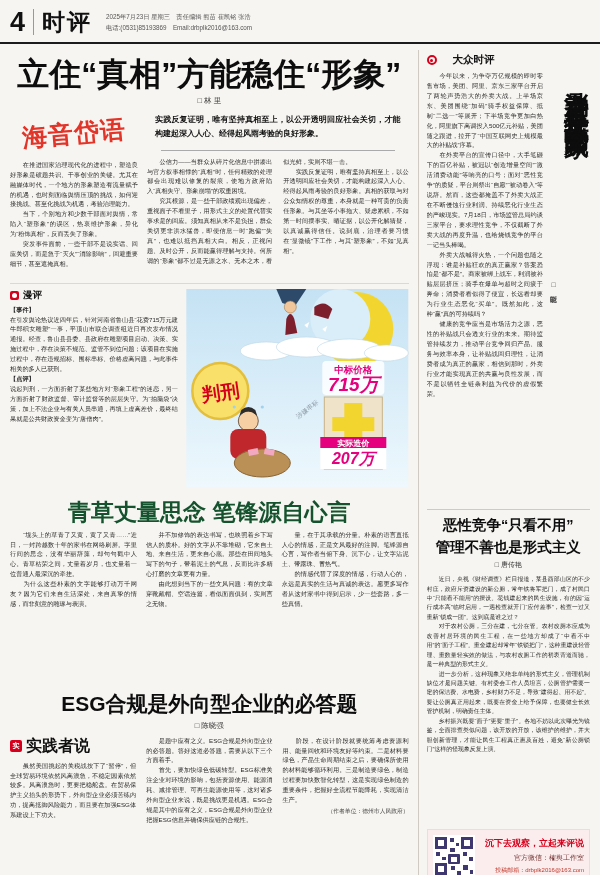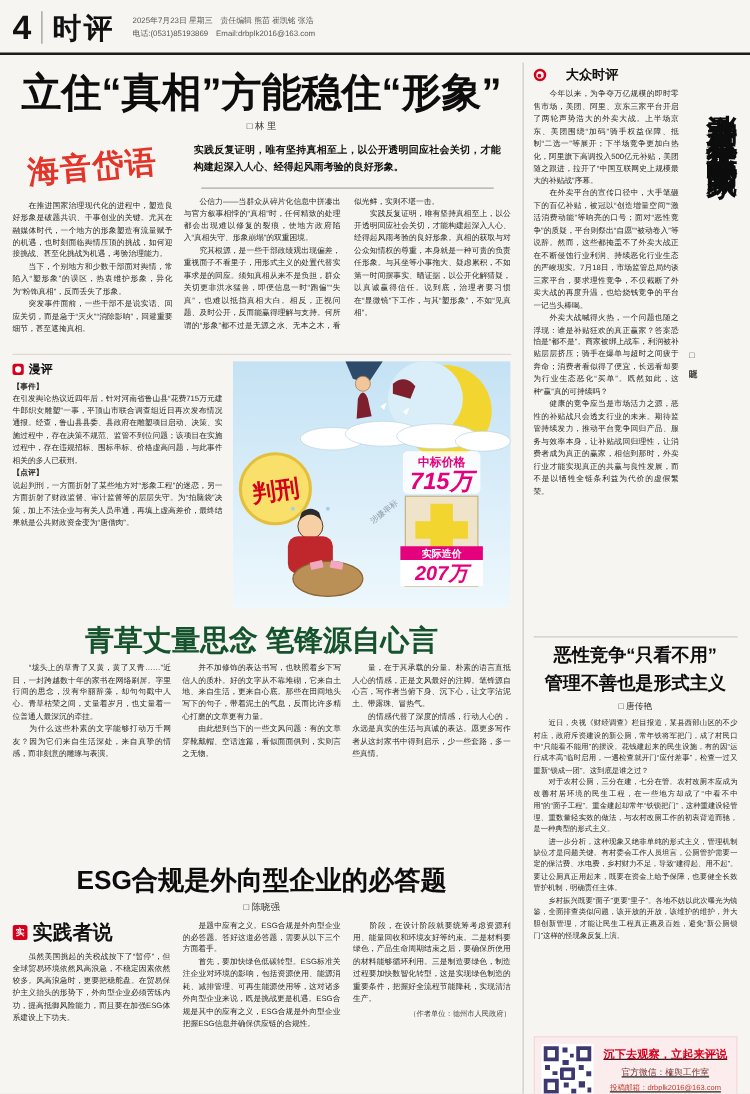--- a/index.html
+++ b/index.html
@@ -55,21 +55,21 @@
   .dz-ico{width:10px;height:10px;border:2px solid #d6001c;border-radius:50%;position:relative;box-sizing:border-box;}
   .dz-ico::after{content:"";position:absolute;left:1.5px;top:1.5px;width:3px;height:3px;background:#d6001c;border-radius:50%;}
   .dz-label{font-size:10.5px;font-weight:900;color:#111;}
   .comment-block{display:flex;gap:5px;height:432px;}
   .comment-text{flex:1;min-width:0;}
   .vert-byline{writing-mode:vertical-rl;font-size:7px;color:#444;padding-top:210px;}
   .vert-title{writing-mode:vertical-rl;font-size:25px;font-weight:900;color:#0d0d0d;line-height:1.08;letter-spacing:3px;height:430px;}
   .rt-rule{border:none;border-top:1px solid #cfcac2;margin:6px 0;}
   .toilet-title{font-size:14.5px;font-weight:900;text-align:center;color:#0d0d0d;line-height:1.35;margin:2px 0;}
   .promo{margin-top:7px;background:#fbeded;border:1px solid #f3d9d9;padding:5px;display:flex;gap:6px;align-items:center;}
-  .promo-txt{flex:1;text-align:center;text-decoration:underline;}
+  .promo-txt{flex:1;text-align:right;}
   .promo-slogan{font-size:9px;font-weight:900;color:#d6001c;}
   .promo-wechat{font-size:7px;color:#7a3a3a;margin-top:3px;}
   .promo-mail{font-size:6px;color:#c0392b;margin-top:3px;}
 </style>
 </head>
 <body>
 
 <div class="page">
 
   <div class="hdr">

